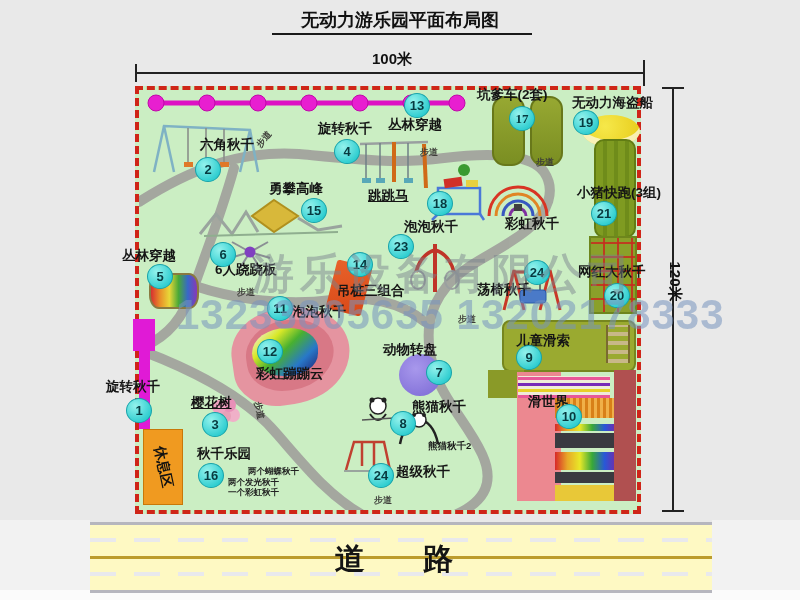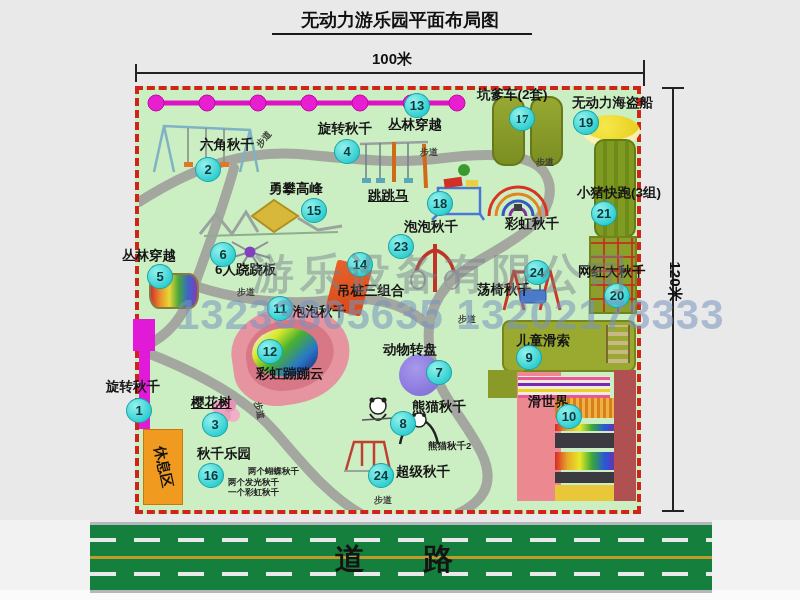--- a/index.html
+++ b/index.html
@@ -21,21 +21,21 @@
     border:1px solid #16a3aa;color:#073a40;font-size:13px;line-height:23px;font-weight:700;
     text-align:center;z-index:21;}
   .pd{position:absolute;font-size:9px;font-weight:700;color:#3c3c38;z-index:19;white-space:nowrap;}
   .note{position:absolute;font-size:8.5px;font-weight:600;color:#222;z-index:20;white-space:nowrap;}
   .sub{position:absolute;font-size:9.5px;font-weight:700;color:#1a1a1a;z-index:20;white-space:nowrap;}
   .icon{position:absolute;z-index:10;}
   
   #wm-company{position:absolute;left:252px;top:246px;font-size:42px;font-weight:700;letter-spacing:6px;color:rgba(122,130,140,.48);z-index:40;white-space:nowrap;}
   #wm-phone{position:absolute;left:176px;top:291px;font-size:42px;font-weight:700;letter-spacing:1px;color:rgba(118,148,190,.55);z-index:40;white-space:nowrap;}
   
-  #road{position:absolute;left:90px;top:522px;width:622px;height:65px;background:#15803d;border-top:3px solid #b6b6be;border-bottom:3px solid #b6b6be;z-index:3;}
+  #road{position:absolute;left:90px;top:522px;width:622px;height:65px;background:#fef9c3;border-top:3px solid #b6b6be;border-bottom:3px solid #b6b6be;z-index:3;}
   .lane{position:absolute;left:0;width:622px;height:4px;background:repeating-linear-gradient(90deg,#e9e9ec 0 26px,rgba(0,0,0,0) 26px 44px);}
   #road-yellow{position:absolute;left:0;top:31px;width:622px;height:3px;background:#bc9c2c;}
   #road-label{position:absolute;left:0;top:14px;width:622px;text-align:center;font-size:30px;font-weight:700;color:#141414;white-space:pre;letter-spacing:14px;}
   #bottom-white{position:absolute;left:0;top:588px;width:800px;height:12px;background:#fbfbfb;}
   .side-pad{position:absolute;top:520px;height:70px;background:#f2f2f2;z-index:2;}
   
   #rest-area{position:absolute;left:143px;top:429px;width:38px;height:74px;background:#f09a20;border:1px solid #c87808;z-index:12;display:flex;align-items:center;justify-content:center;}
   #rest-area span{transform:rotate(78deg);font-size:14px;font-weight:700;color:#111;white-space:nowrap;}
 </style>
 </head>

